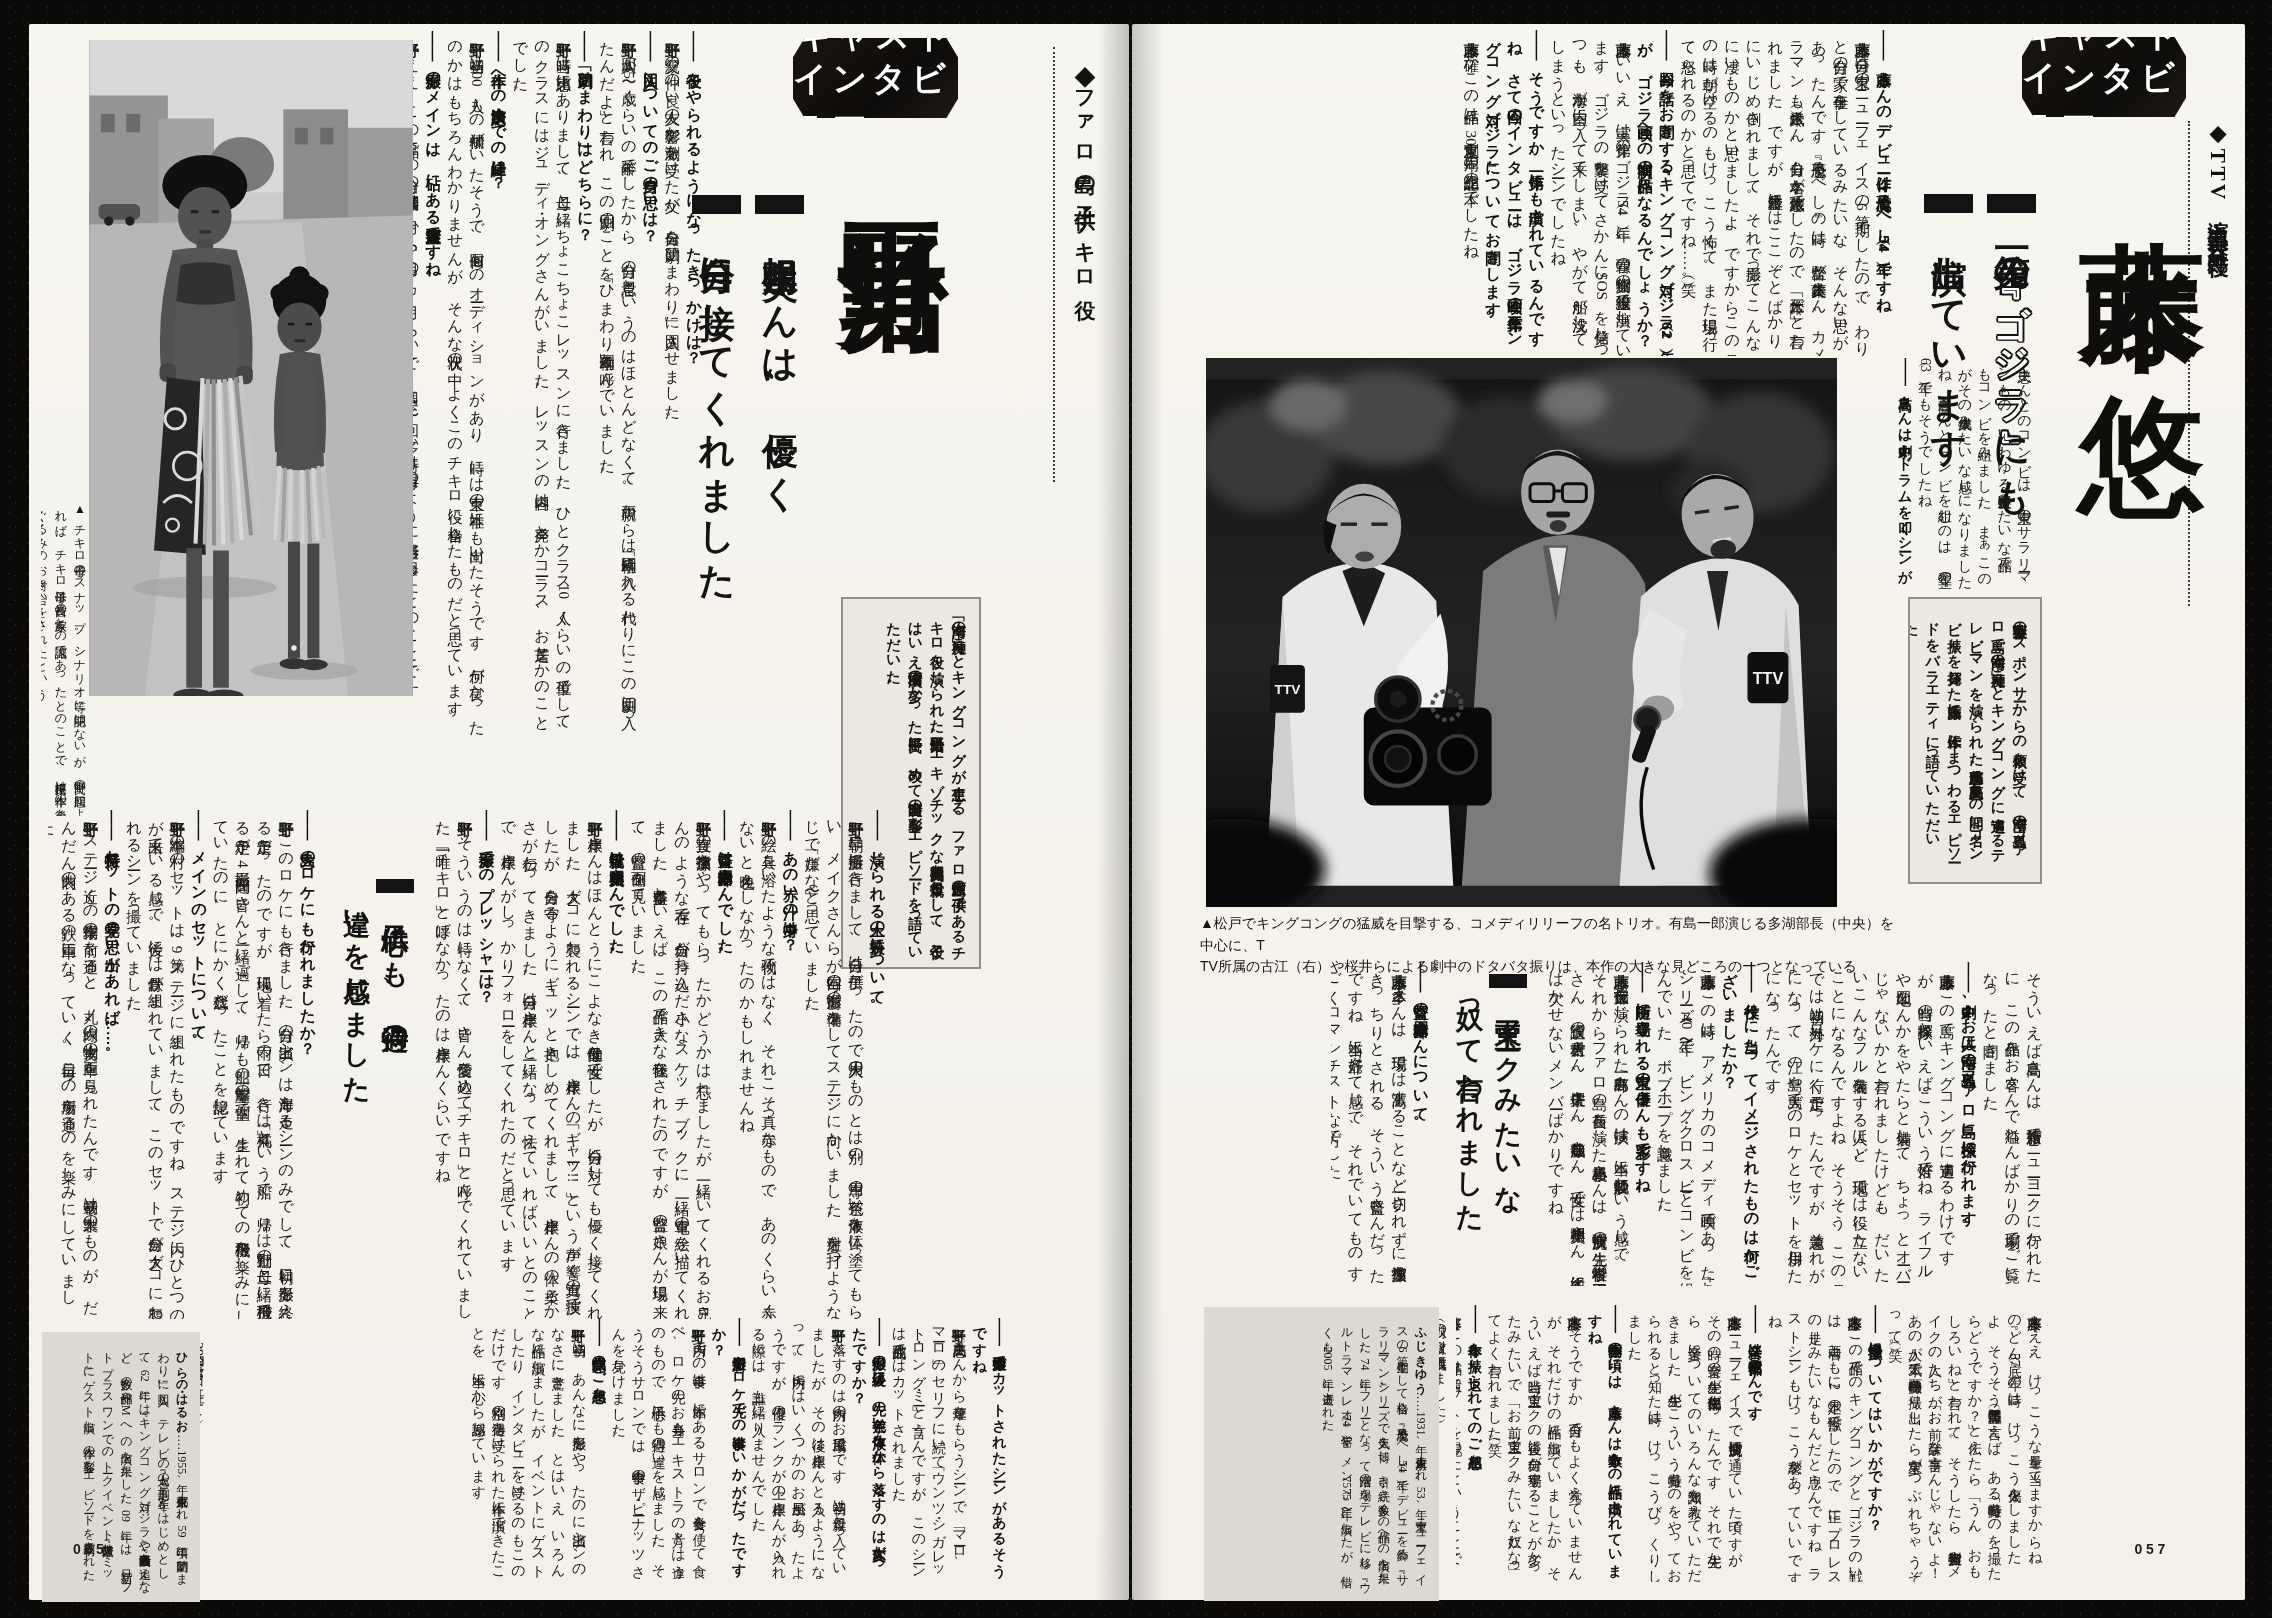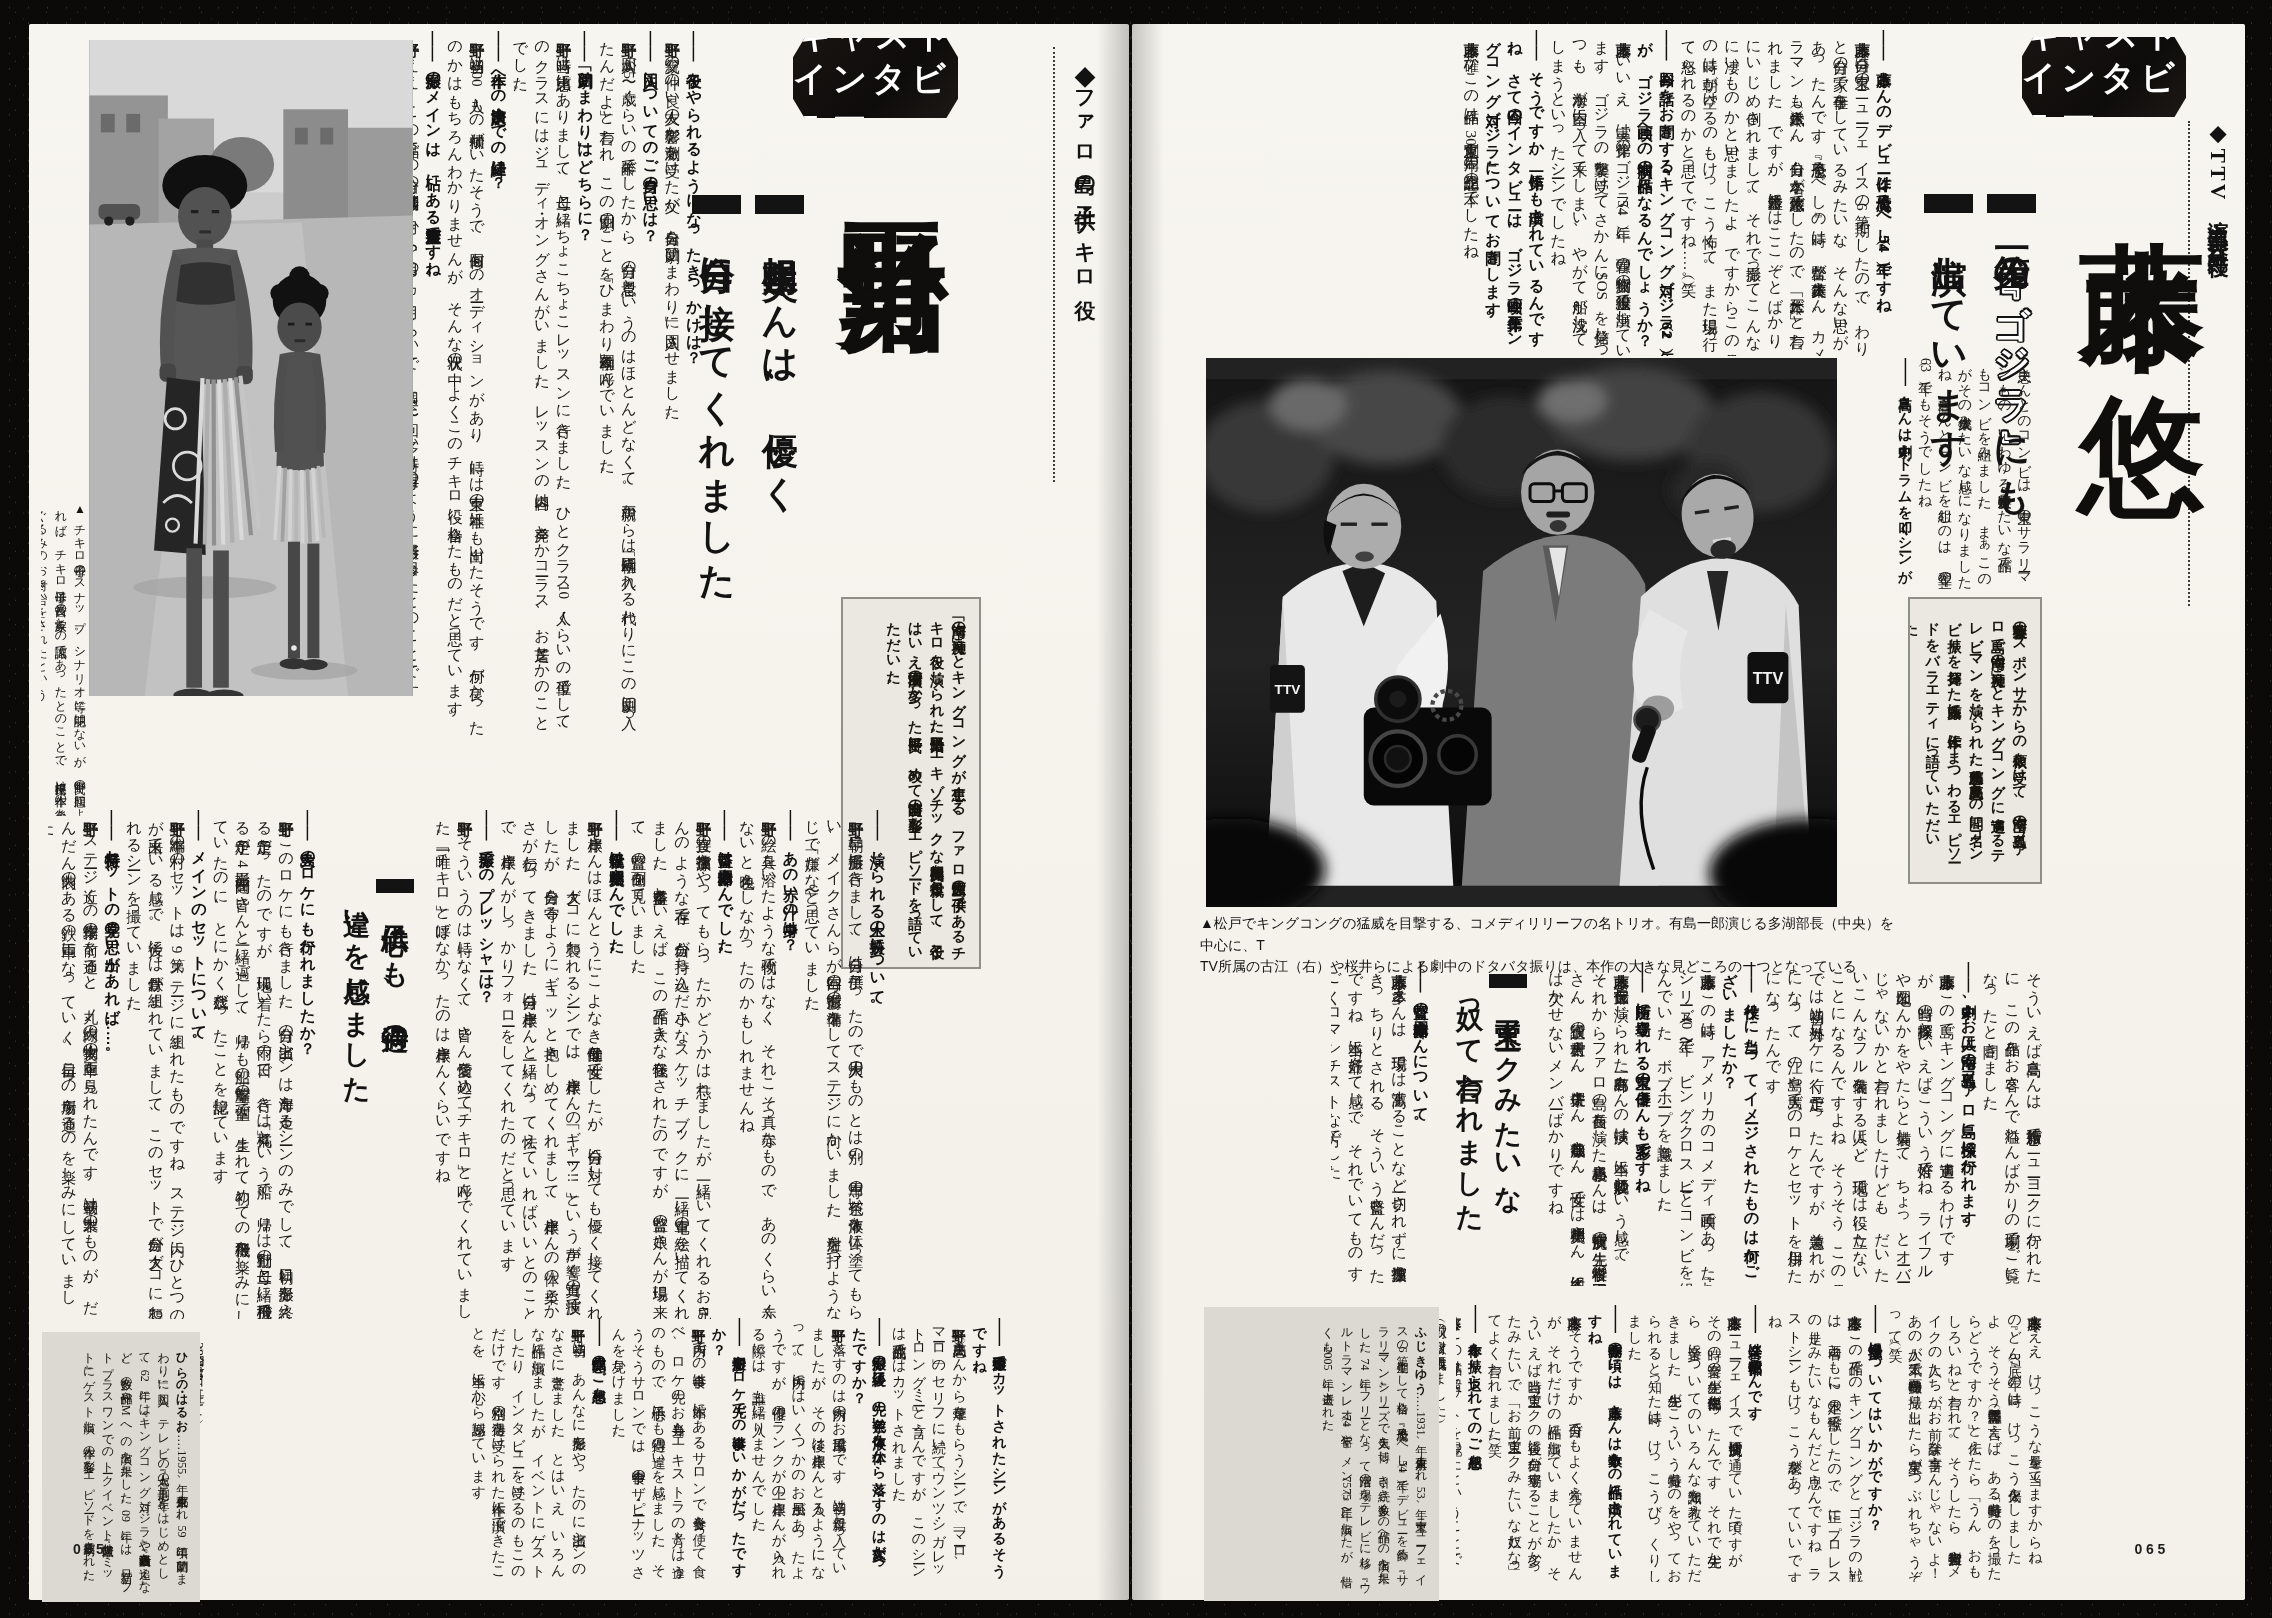--- a/index.html
+++ b/index.html
@@ -417,15 +417,15 @@
         <p class="a"><b class="spk">藤木　</b>この作品は超大ヒットを記録したということで、何より数多くのお客さんに見てもらえたのが大変嬉しいことだし、出演できたことを誇りに思います。本編と特撮のマッチングも絶妙で素晴らしい、見事な作品であると思いますよ。</p>
       </div>
   </div>
 
   <div class="note-v vtext" style="left:297px;top:1290px;width:20.3px;height:268px;">（以前の取材を再構成しました）</div>
 
   <div class="profile vtext" style="left:72px;top:1283px;width:217px;height:270px;">
     <b>ふじき・ゆう</b><span>……1931年、東京府生まれ。53年、東宝ニューフェイスの第6期生として合格し、『魔子恐るべし』（54年）でデビューを飾る。『サラリーマン』シリーズで人気を博し、引き続き数多くの作品への出演を果たした。74年にフリーとなって活躍の場をテレビに移し、『ウルトラマンレオ』（74年）や『Gメン75』（75年〜）に出演したが、惜しくも2005年に逝去された。</span>
   </div>
 
-  <div class="pagenum" style="right:76px;top:1517px;">065</div>
+  <div class="pagenum" style="right:76px;top:1517px;">057</div>
 </div>
 
 
 </body></html>

